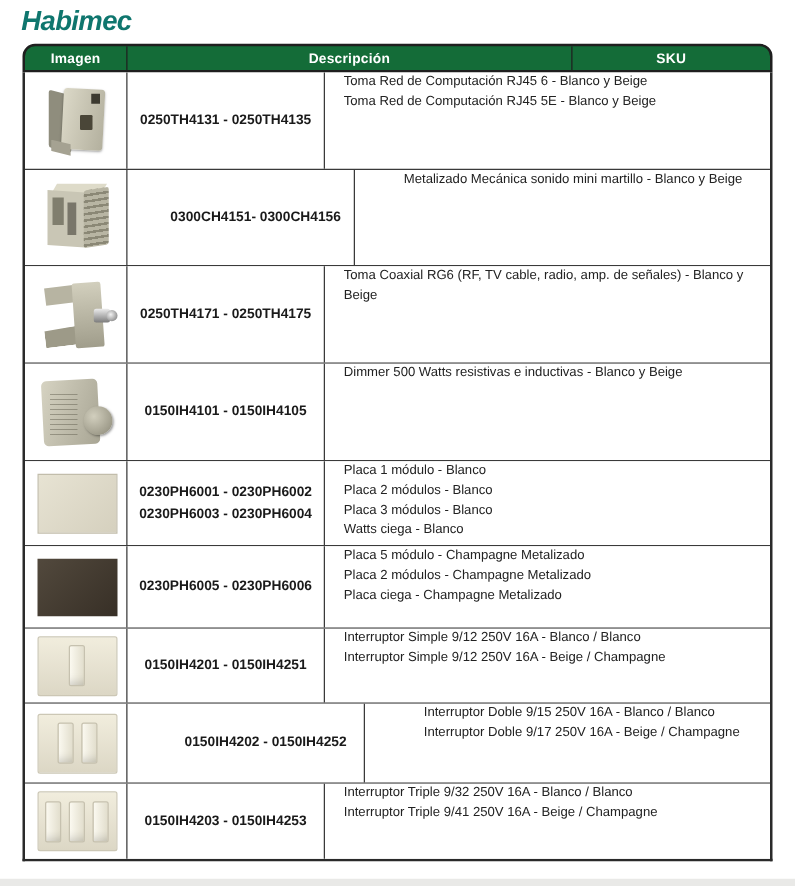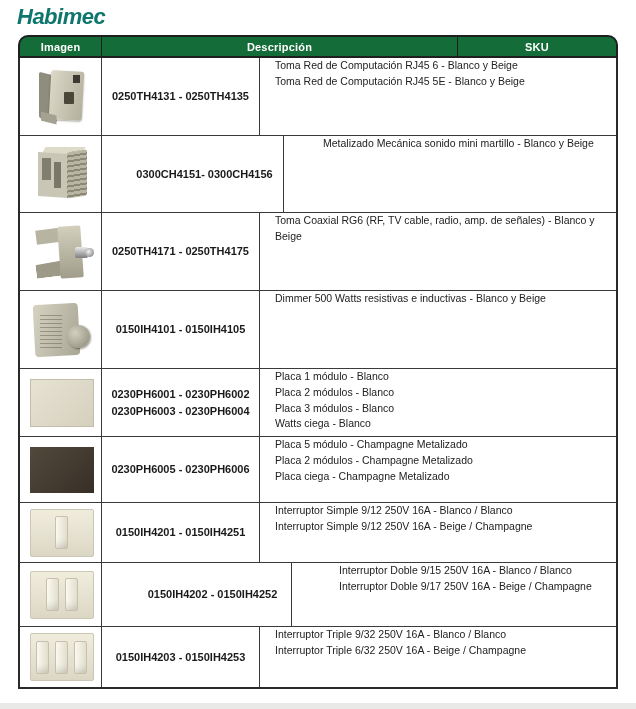--- a/index.html
+++ b/index.html
@@ -221,20 +221,20 @@
                 <div class="rk"></div>
                 <div class="rk"></div>
               </div>
             </div>
           </div>
           <div class="cell cell-sku">
             <div class="sku-line">0150IH4203 - 0150IH4253</div>
           </div>
           <div class="cell cell-desc">
             <div class="desc-line">Interruptor Triple 9/32 250V 16A - Blanco / Blanco</div>
-            <div class="desc-line">Interruptor Triple 6/32 250V 16A - Beige / Champagne</div>
+            <div class="desc-line">Interruptor Triple 9/41 250V 16A - Beige / Champagne</div>
           </div>
         </div>
       </div>
   </div>
 
   <div class="page-edge"></div>
 </div>
 
 </body></html>

